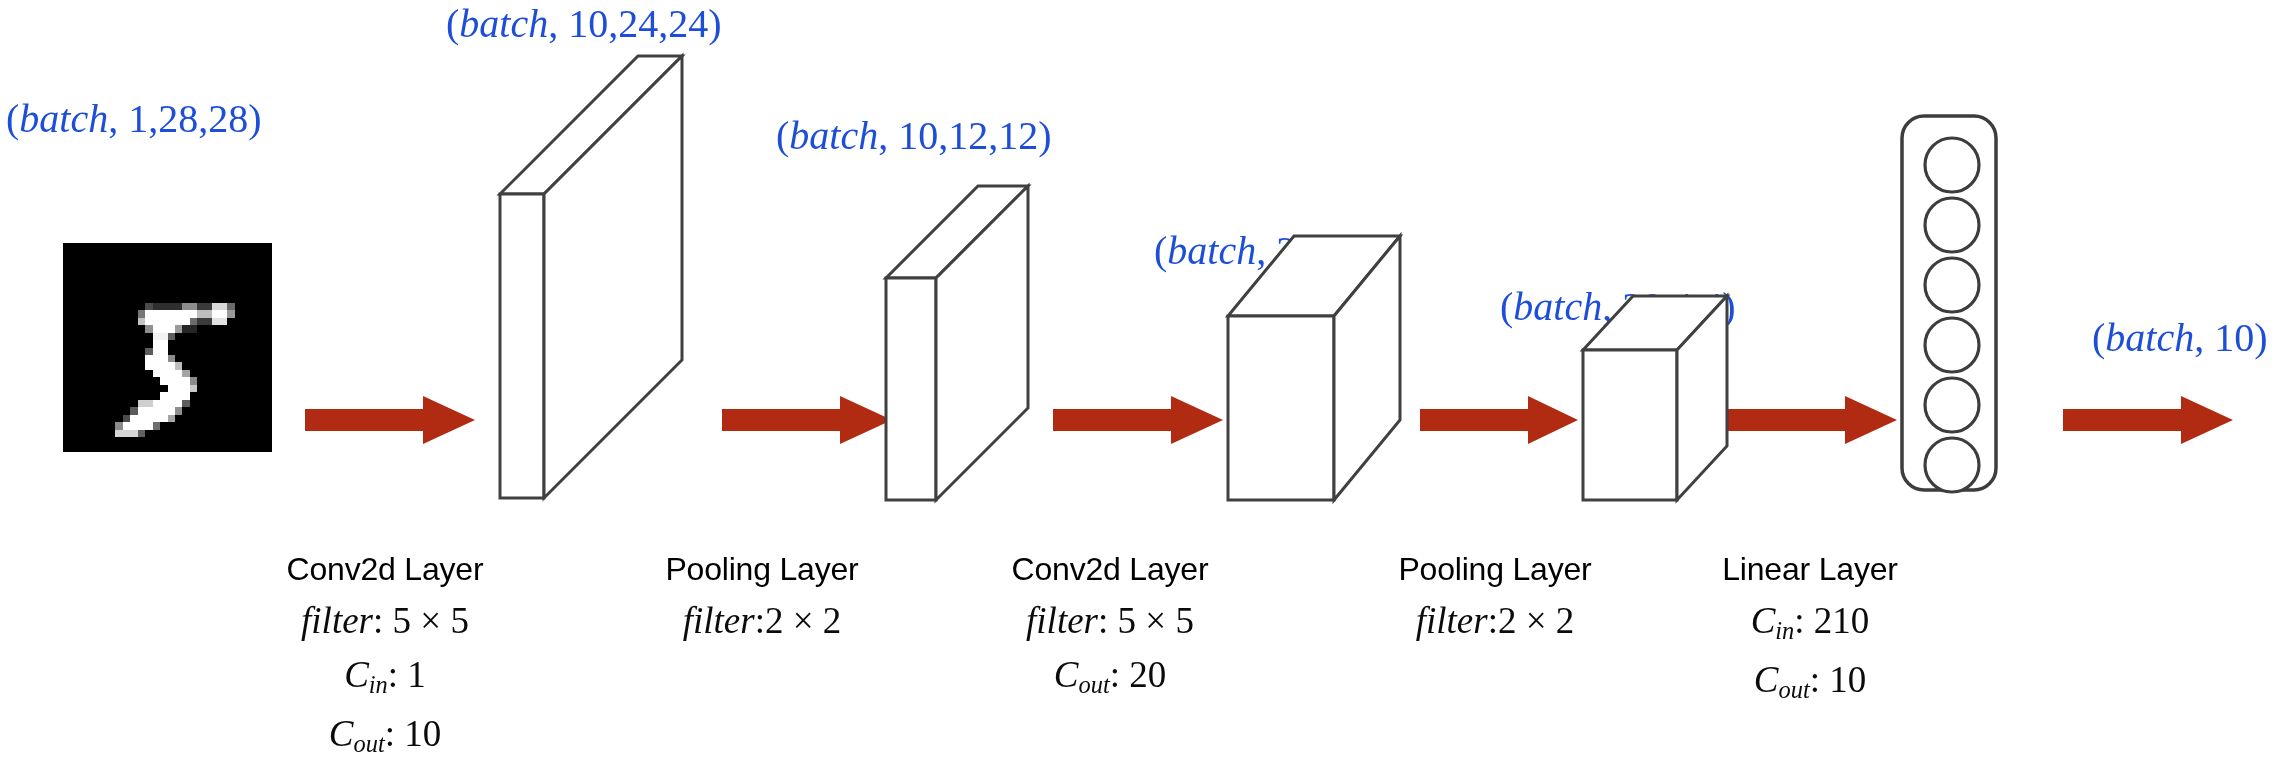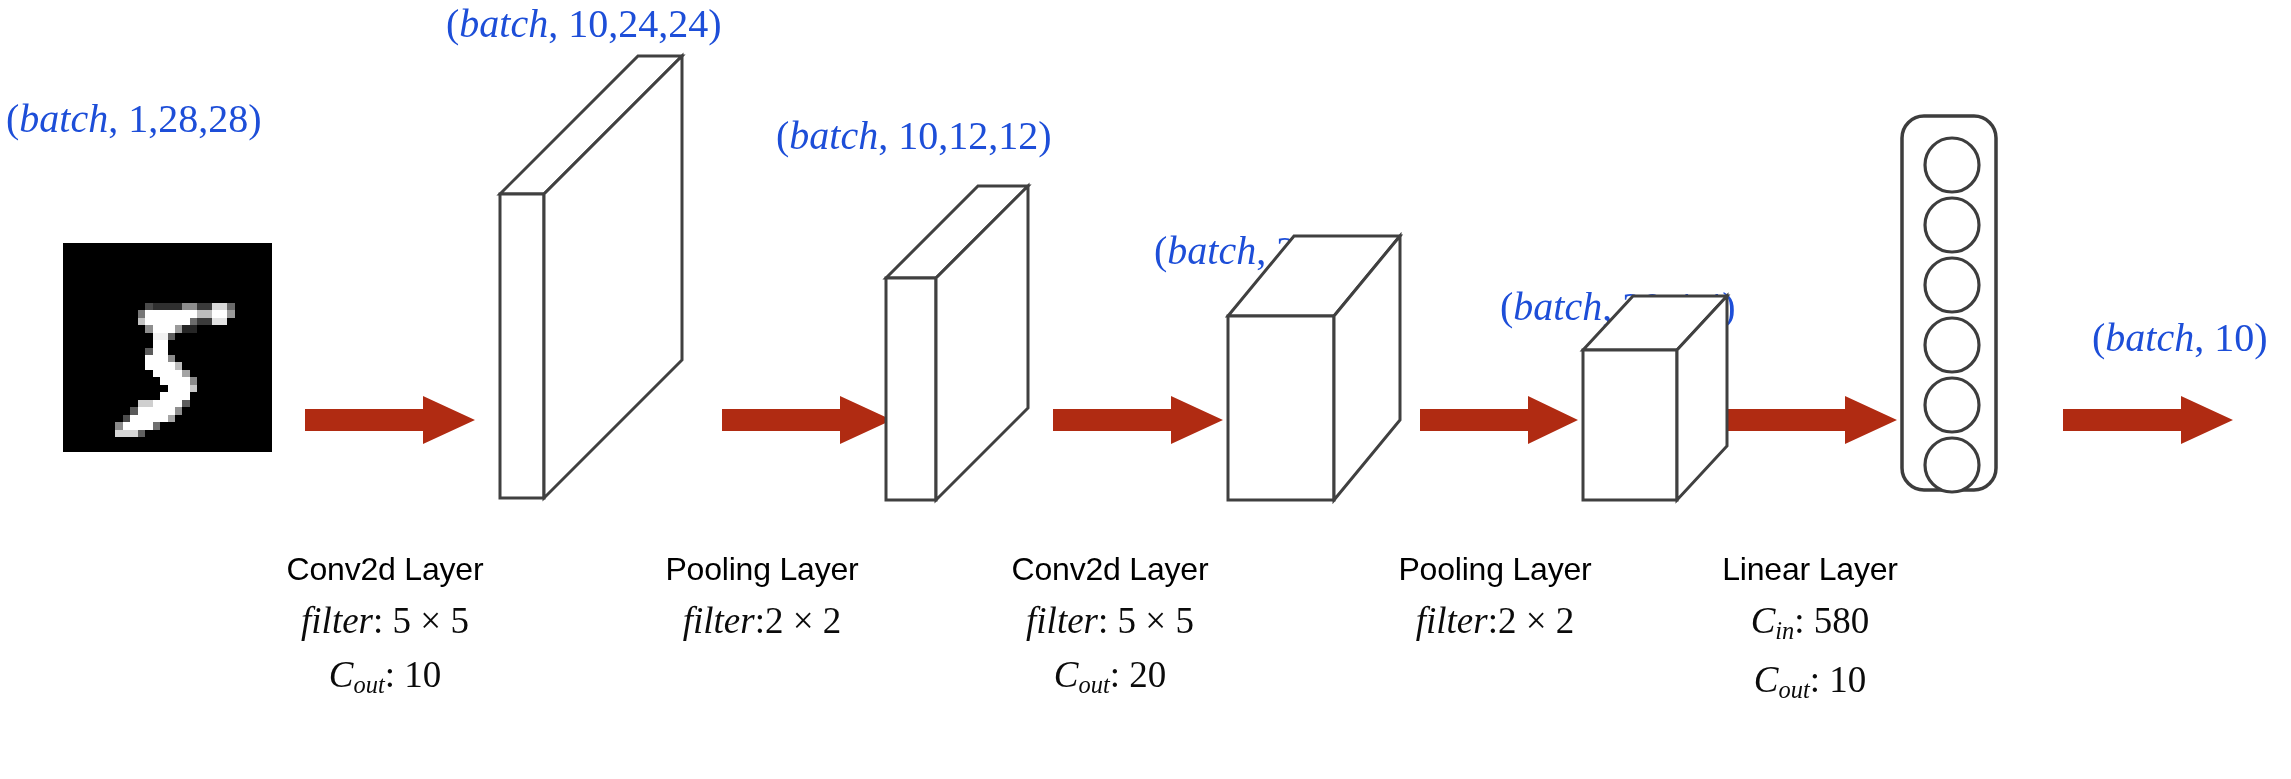--- a/index.html
+++ b/index.html
@@ -227,20 +227,23 @@
     <circle class="neuron" cx="62" cy="293" r="27"></circle>
     <circle class="neuron" cx="62" cy="353" r="27"></circle>
   </svg>
 
   <div class="layer-caption" style="left:240px; top:553px; width:290px;">
     <div class="layer-title">Conv2d Layer</div>
     <div class="layer-param">
       <span class="it">filter</span><span class="up">:</span>&nbsp;<span class="up">5 × 5</span>
     </div>
     <div class="layer-param">
+      <span class="it">C</span><sub>in</sub><span class="up">:</span>&nbsp;<span class="up">1</span>
+    </div>
+    <div class="layer-param">
       <span class="it">C</span><sub>out</sub><span class="up">:</span>&nbsp;<span class="up">10</span>
     </div>
   </div>
 
   <div class="layer-caption" style="left:612px; top:553px; width:300px;">
     <div class="layer-title">Pooling Layer</div>
     <div class="layer-param">
       <span class="it">filter</span><span class="up">:</span><span class="up">2 × 2</span>
     </div>
   </div>
@@ -258,20 +261,20 @@
   <div class="layer-caption" style="left:1345px; top:553px; width:300px;">
     <div class="layer-title">Pooling Layer</div>
     <div class="layer-param">
       <span class="it">filter</span><span class="up">:</span><span class="up">2 × 2</span>
     </div>
   </div>
 
   <div class="layer-caption" style="left:1665px; top:553px; width:290px;">
     <div class="layer-title">Linear Layer</div>
     <div class="layer-param">
-      <span class="it">C</span><sub>in</sub><span class="up">:</span>&nbsp;<span class="up">580</span>
+      <span class="it">C</span><sub>in</sub><span class="up">:</span>&nbsp;<span class="up">210</span>
     </div>
     <div class="layer-param">
       <span class="it">C</span><sub>out</sub><span class="up">:</span>&nbsp;<span class="up">10</span>
     </div>
   </div>
 
 </div>
 
 </body></html>

